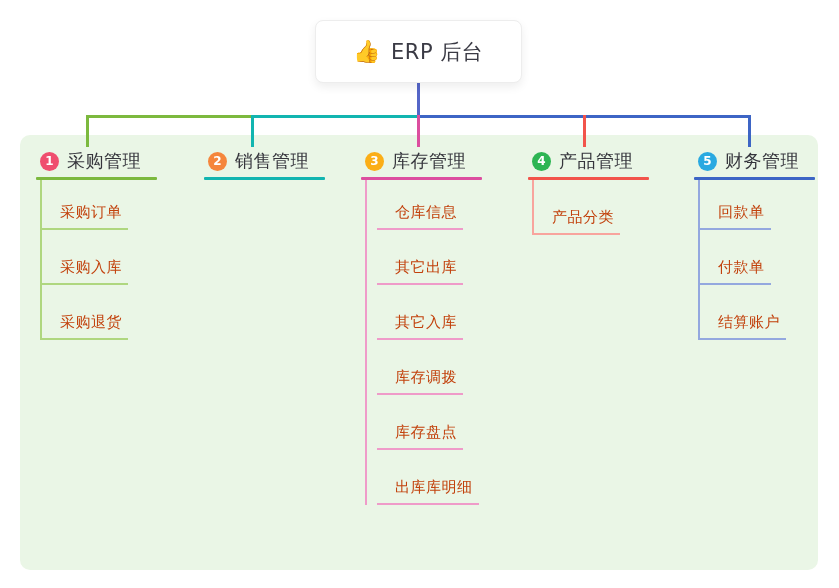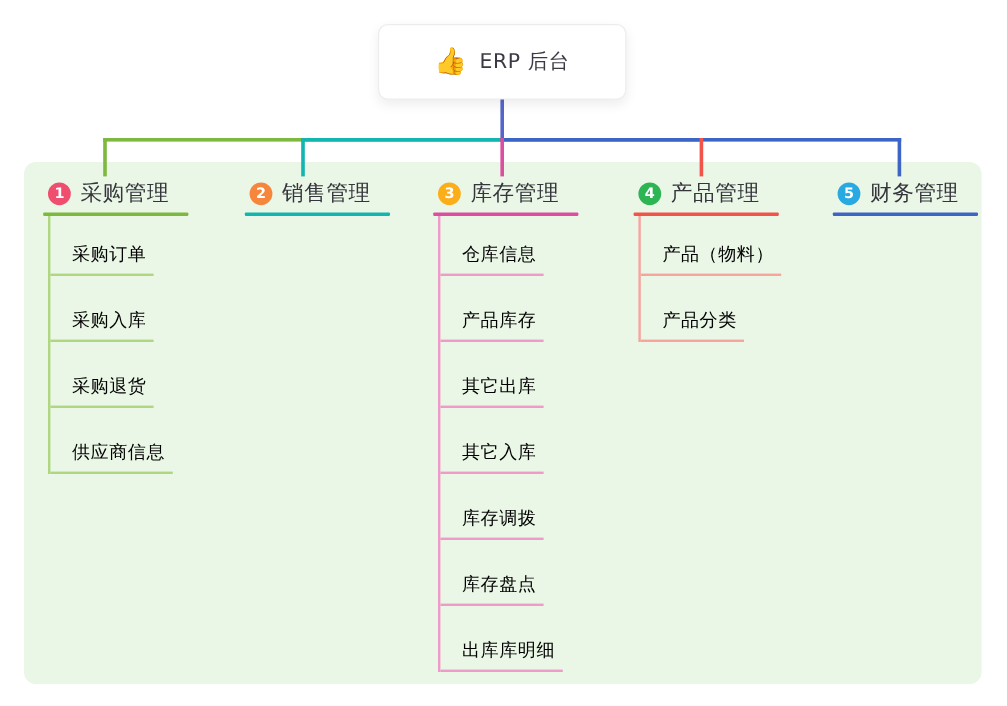--- a/index.html
+++ b/index.html
@@ -32,21 +32,21 @@
     box-shadow: 0 4px 10px rgba(0,0,0,0.07);
     display: flex;
     align-items: center;
     justify-content: center;
     gap: 10px;
     box-sizing: border-box;
     z-index: 5;
   }
   .root-icon { font-size: 22px; line-height: 1; }
   .root-title {
-    font-size: 17px;
+    font-size: 21px;
     color: #3A3A44;
     font-weight: 500;
     letter-spacing: 0.5px;
     white-space: nowrap;
   }
 
   .conn { position: absolute; z-index: 1; }
 
   .branch { position: absolute; top: 148px; z-index: 2; }
   .title-row {
@@ -87,21 +87,21 @@
     height: 55px;
     display: flex;
     align-items: flex-end;
   }
   .child-item.first { height: 50px; }
   .child-label {
     display: inline-block;
     padding: 0 6px 6px 18px;
     border-bottom: 2px solid;
     font-size: 15px;
-    color: #000000;
+    color: #c2410c;
     white-space: nowrap;
     letter-spacing: 0.5px;
   }
 </style>
 </head>
 <body>
 
 <div id="stage">
   <div class="canvas-panel"></div>
   <div id="connectors">
@@ -130,46 +130,40 @@
         <div class="children" style="border-left-color: rgb(175, 215, 127);">
           <div class="child-item first">
             <span class="child-label" style="border-bottom-color: rgb(175, 215, 127);">采购订单</span>
           </div>
           <div class="child-item">
             <span class="child-label" style="border-bottom-color: rgb(175, 215, 127); margin-top: 44px;">采购入库</span>
           </div>
           <div class="child-item">
             <span class="child-label" style="border-bottom-color: rgb(175, 215, 127);">采购退货</span>
           </div>
-          <div class="child-item">
-            <span class="child-label" style="border-bottom-color: rgb(175, 215, 127);">供应商信息</span>
-          </div>
         </div>
       </div>
       <div class="branch" style="left: 204px;">
         <div class="title-row">
           <span class="badge" style="background: rgb(245, 134, 60);">2</span>
           <span class="branch-title">销售管理</span>
         </div>
         <div class="title-underline" style="background: rgb(18, 181, 176);"></div>
       </div>
       <div class="branch" style="left: 361px;">
         <div class="title-row">
           <span class="badge" style="background: rgb(251, 174, 23);">3</span>
           <span class="branch-title">库存管理</span>
         </div>
         <div class="title-underline" style="background: rgb(220, 78, 159);"></div>
-        <div class="children" style="border-left-color: rgb(239, 155, 201);">
+        <div class="children" style="border-left-color: rgb(239, 155, 201); padding-left: 10px;">
           <div class="child-item first">
             <span class="child-label" style="border-bottom-color: rgb(239, 155, 201);">仓库信息</span>
           </div>
           <div class="child-item">
-            <span class="child-label" style="border-bottom-color: rgb(239, 155, 201);">产品库存</span>
-          </div>
-          <div class="child-item">
             <span class="child-label" style="border-bottom-color: rgb(239, 155, 201);">其它出库</span>
           </div>
           <div class="child-item">
             <span class="child-label" style="border-bottom-color: rgb(239, 155, 201);">其它入库</span>
           </div>
           <div class="child-item">
             <span class="child-label" style="border-bottom-color: rgb(239, 155, 201);">库存调拨</span>
           </div>
           <div class="child-item">
             <span class="child-label" style="border-bottom-color: rgb(239, 155, 201);">库存盘点</span>
@@ -179,29 +173,37 @@
           </div>
         </div>
       </div>
       <div class="branch" style="left: 528px;">
         <div class="title-row">
           <span class="badge" style="background: rgb(45, 181, 83);">4</span>
           <span class="branch-title">产品管理</span>
         </div>
         <div class="title-underline" style="background: rgb(242, 84, 75);"></div>
         <div class="children" style="border-left-color: rgb(248, 164, 157);">
-          <div class="child-item first">
-            <span class="child-label" style="border-bottom-color: rgb(248, 164, 157);">产品（物料）</span>
-          </div>
           <div class="child-item">
             <span class="child-label" style="border-bottom-color: rgb(248, 164, 157);">产品分类</span>
           </div>
         </div>
       </div>
       <div class="branch" style="left: 694px;">
         <div class="title-row">
           <span class="badge" style="background: rgb(41, 169, 225);">5</span>
           <span class="branch-title">财务管理</span>
         </div>
         <div class="title-underline" style="background: rgb(61, 101, 197);"></div>
+        <div class="children" style="border-left-color: rgb(148, 168, 223);">
+          <div class="child-item first">
+            <span class="child-label" style="border-bottom-color: rgb(148, 168, 223);">回款单</span>
+          </div>
+          <div class="child-item">
+            <span class="child-label" style="border-bottom-color: rgb(148, 168, 223);">付款单</span>
+          </div>
+          <div class="child-item">
+            <span class="child-label" style="border-bottom-color: rgb(148, 168, 223);">结算账户</span>
+          </div>
+        </div>
       </div>
     </div>
 </div>
 
 </body></html>

